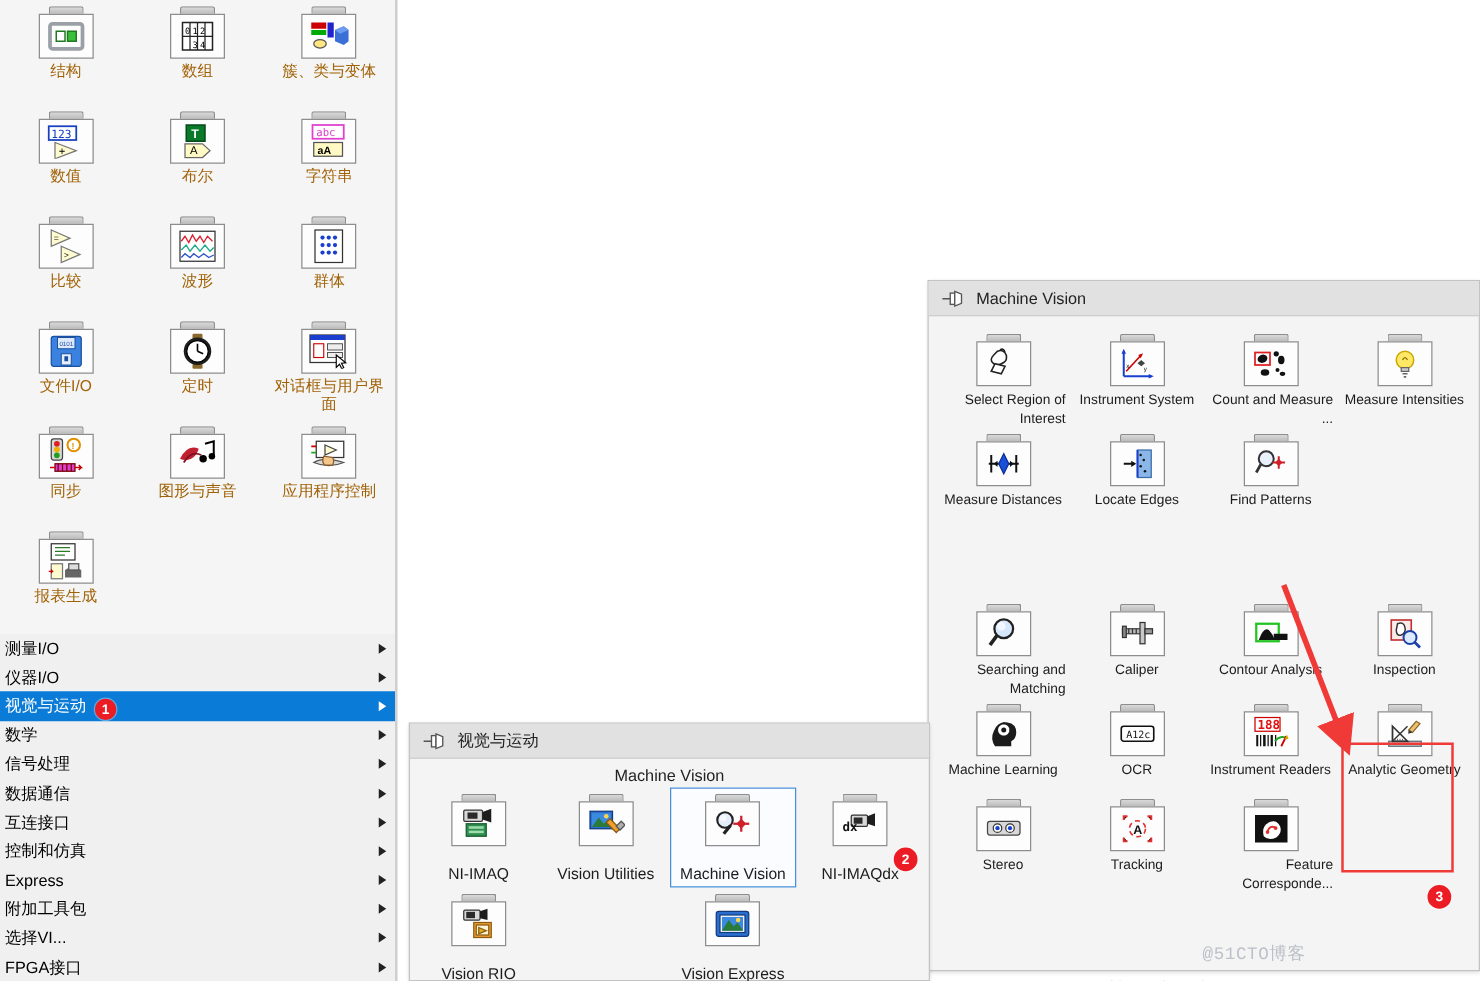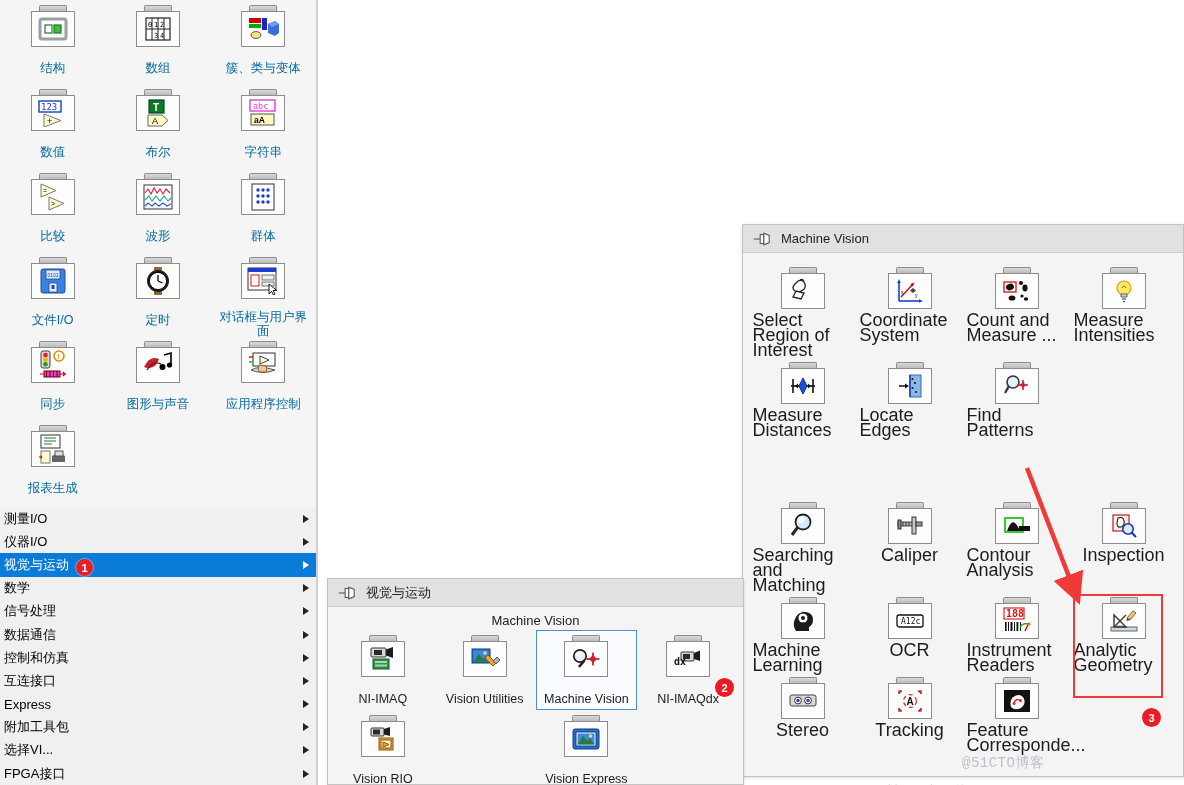--- a/index.html
+++ b/index.html
@@ -32,21 +32,21 @@
     border:1px solid #8d8d8d;border-bottom:none;border-radius:2px 2px 0 0;
     box-sizing:border-box;
   }
   .folder .body{
     position:absolute;left:0;top:6px;width:44px;height:36px;
     background:#fdfdfd;border:1px solid #8d8d8d;box-sizing:border-box;
     display:flex;align-items:center;justify-content:center;overflow:hidden;
   }
   .folder .body svg{display:block;}
   .pal-label{
-    margin-top:14px;font-size:12.5px;color:#0369a1;text-align:center;
+    margin-top:3px;font-size:12.5px;color:#a16207;text-align:center;
     line-height:14px;max-width:96px;
   }
   
   #left-menu{
     position:absolute;left:0;top:507px;width:316px;height:278px;
     background:#f0f0f0;
   }
   .menu-row{
     position:relative;height:23.2px;display:flex;align-items:center;
     padding-left:4px;box-sizing:border-box;color:#000000;font-size:13px;
@@ -79,21 +79,21 @@
   .pin{width:18px;height:16px;margin-right:10px;flex:none;}
   #mv-grid{
     padding:10px 6px 0 6px;display:grid;grid-template-columns:repeat(4,1fr);
     box-sizing:border-box;
   }
   .mv-cell{
     display:flex;flex-direction:column;align-items:center;
     padding-top:4px;min-height:72px;position:relative;
   }
   .mv-label{
-    margin-top:4px;font-size:18px;color:#1c1c1c;text-align:left;
+    margin-top:4px;font-size:11px;color:#1c1c1c;text-align:right;
     line-height:15px;max-width:100px;
   }
   .spacer-row{grid-column:1 / -1;height:60px;}
   
   #red-rect{
     position:absolute;left:1073px;top:594px;width:90px;height:104px;
     border:2px solid #ef3a38;box-sizing:border-box;z-index:30;
     pointer-events:none;
   }
   #badge-3{width:19px;height:19px;left:1142px;top:708px;}
@@ -418,25 +418,25 @@
       </div>
       <div class="menu-row">
         <span>信号处理</span>
         <span class="caret"></span>
       </div>
       <div class="menu-row">
         <span>数据通信</span>
         <span class="caret"></span>
       </div>
       <div class="menu-row">
+        <span>互连接口</span>
+        <span class="caret"></span>
+      </div>
+      <div class="menu-row">
         <span>控制和仿真</span>
-        <span class="caret"></span>
-      </div>
-      <div class="menu-row">
-        <span>互连接口</span>
         <span class="caret"></span>
       </div>
       <div class="menu-row">
         <span>Express</span>
         <span class="caret"></span>
       </div>
       <div class="menu-row">
         <span>附加工具包</span>
         <span class="caret"></span>
       </div>
@@ -487,21 +487,21 @@
               <line x1="3" y1="23" x2="25" y2="23" stroke="#1a3fcf" stroke-width="1.6"></line>
               <polygon points="27,23 23,21.2 23,24.8" fill="#1a3fcf"></polygon>
               <line x1="5" y1="19" x2="17" y2="6" stroke="#c00" stroke-width="1.3"></line>
               <polygon points="18.5,4.5 14.6,6 16.6,8.6" fill="#c00"></polygon>
               <polygon points="17,10 20,12.5 17,15 14,12.5" fill="#444"></polygon>
               <text x="5" y="16" font-size="5" fill="#111">x</text>
               <text x="19" y="19" font-size="5" fill="#111">y</text>
             </svg>
           </div>
         </div>
-        <div class="mv-label">Coordinate System</div>
+        <div class="mv-label">Instrument System</div>
       </div>
       <div class="mv-cell">
         <div class="folder">
           <div class="tab"></div>
           <div class="body">
             <svg width="28" height="26" viewBox="0 0 28 26">
               <rect x="1" y="4" width="12" height="10" fill="none" stroke="#e02020" stroke-width="1.4"></rect>
               <ellipse cx="7" cy="9" rx="4" ry="3.2" fill="#111" transform="rotate(-20 7 9)"></ellipse>
               <circle cx="18" cy="5" r="2.1" fill="#111"></circle>
               <ellipse cx="22" cy="10" rx="2.6" ry="3.4" fill="#111"></ellipse>

